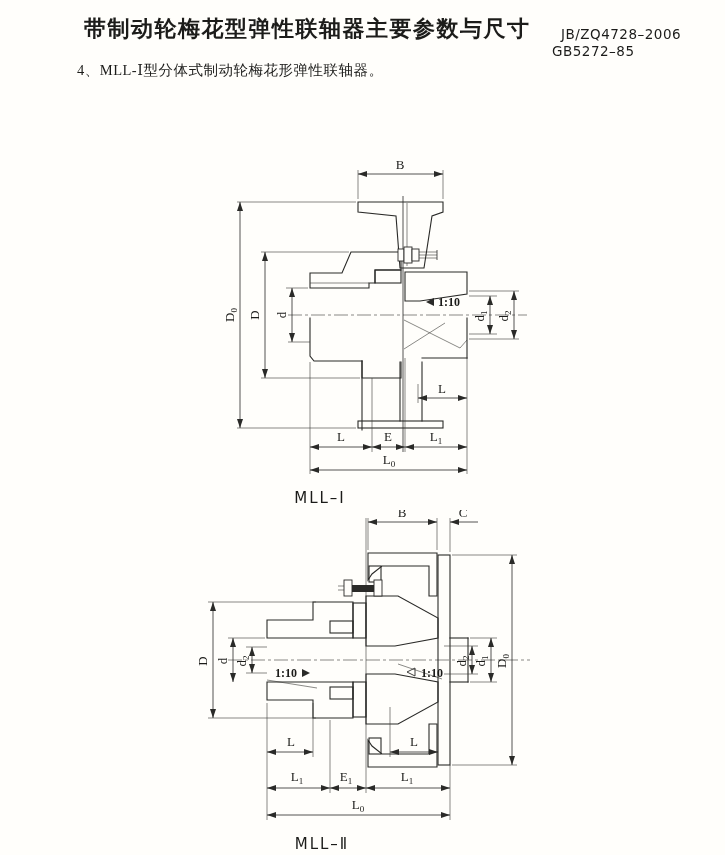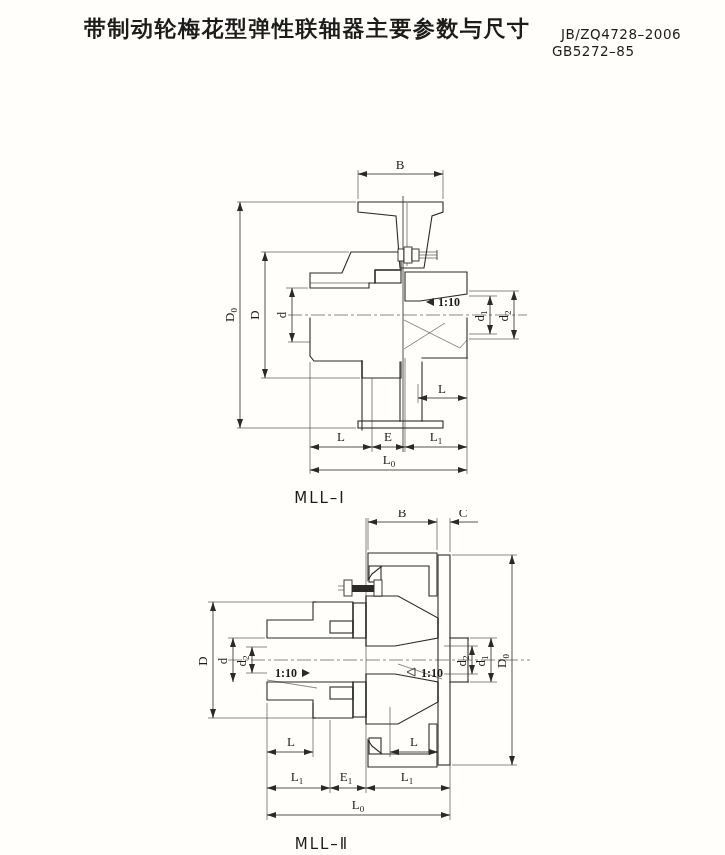--- a/index.html
+++ b/index.html
@@ -27,20 +27,21 @@
   .nut{fill:#fffefb;stroke:#2a2a28;stroke-width:.9;}
 </style>
 </head>
 <body>
 
 <div id="page">
 
   <div id="doc-title" class="abs">带制动轮梅花型弹性联轴器主要参数与尺寸</div>
   <div id="std1" class="abs std">JB/ZQ4728–2006</div>
   <div id="std2" class="abs std">GB5272–85</div>
+  <div id="note1" class="abs note">4、MLL-Ⅰ型分体式制动轮梅花形弹性联轴器。</div>
 
   <svg style="left:180px;top:158px" width="360" height="352" viewBox="180 158 360 352">
     <defs>
       <pattern id="h1" width="7" height="7" patternUnits="userSpaceOnUse" patternTransform="rotate(45)">
         <rect width="7" height="7" fill="#fffefb"></rect>
         <line x1="0" y1="0" x2="0" y2="7" stroke="#55554f" stroke-width="0.8"></line>
       </pattern>
       <pattern id="x1" width="5" height="5" patternUnits="userSpaceOnUse">
         <rect width="5" height="5" fill="#fffefb"></rect>
         <path d="M0,0 L5,5 M5,0 L0,5" stroke="#55554f" stroke-width="0.7"></path>

